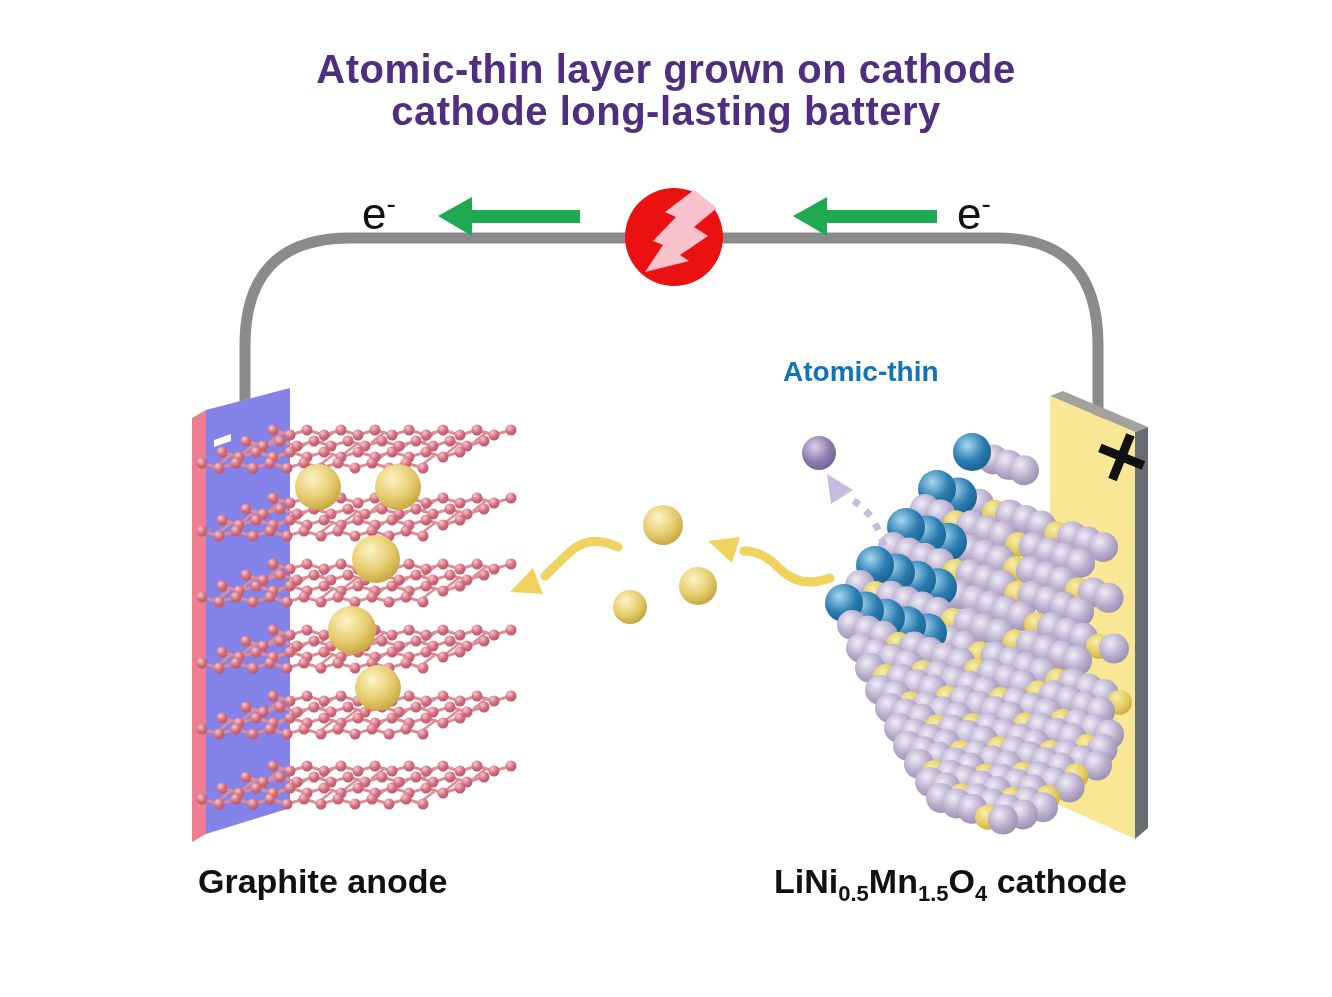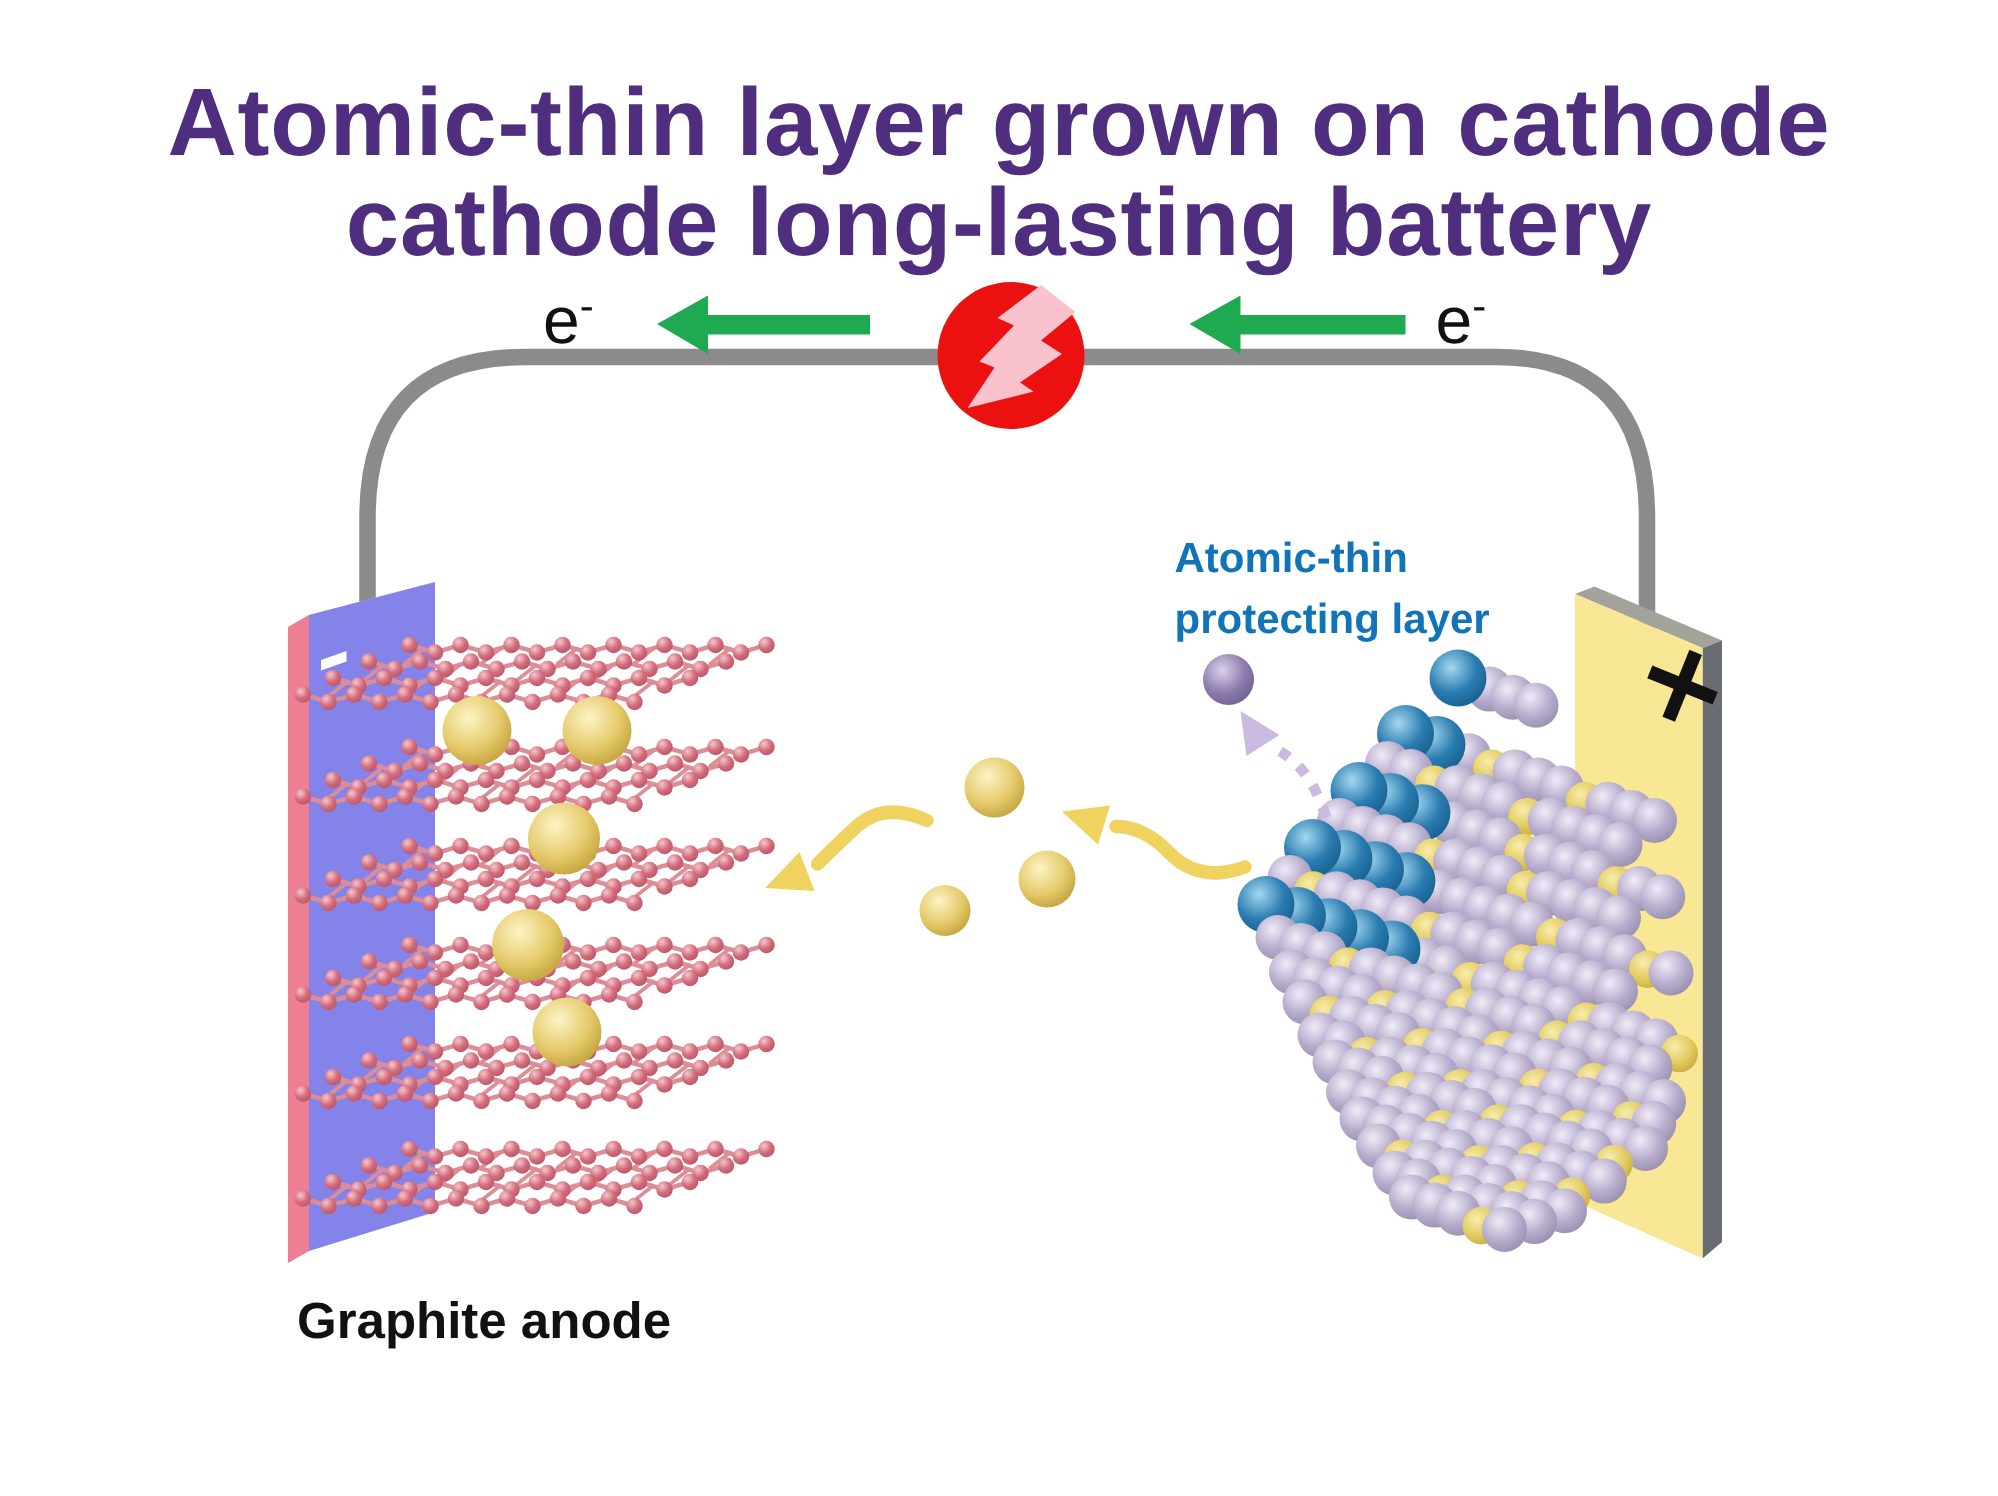--- a/index.html
+++ b/index.html
@@ -2,21 +2,21 @@
 <html style="--title_purple: #4f2d7f; --protect_blue: #1274b8; --green: #1fa950; --red: #ec1111; --bolt_pink: #f9c2cd; --wire_gray: #8b8b8b; --gold_text: #eecd52; --gold_arrow: #f0d35e; --lav_arrow: #c9badf; --anode_face: #8383ea; --anode_side: #ee7e92; --anode_top: #f6d0d6; --cathode_face: #f8e795; --cathode_side: #696d71; --cathode_top: #a3a39b; --graphite_bond: #dd8d98;"><head>
 <meta charset="utf-8">
 <style>
   html,body{margin:0;padding:0;background:#ffffff;}
   .canvas{
     position:relative;width:1332px;height:997px;background:#ffffff;overflow:hidden;
     font-family:"Liberation Sans",sans-serif;
   }
   .title{
     position:absolute;left:0;top:48px;width:100%;text-align:center;
-    font-size:64px;line-height:1.05;font-weight:600;letter-spacing:.5px;
+    font-size:40px;line-height:1.05;font-weight:600;letter-spacing:.5px;
     color:var(--title_purple);
   }
   svg{position:absolute;left:0;top:0;}
   .etext{
     position:absolute;font-size:44px;color:#111;font-weight:400;
   }
   .etext sup{font-size:28px;vertical-align:super;}
   .protect-label{
     position:absolute;left:783px;top:352px;
     font-size:28px;font-weight:bold;line-height:1.45;color:var(--protect_blue);
@@ -831,20 +831,22 @@
 
   <div class="etext" style="left:362px;top:188px">
     <span>e</span><sup>-</sup>
   </div>
   <div class="etext" style="left:957px;top:188px">
     <span>e</span><sup>-</sup>
   </div>
 
   <div class="protect-label">
     <div>Atomic-thin</div>
-    <div>protecting layer</div>
   </div>
 
 
   <div class="bottom-label anode-label">Graphite anode</div>
 
+  <div class="bottom-label cathode-label">
+    <span>LiNi</span><sub>0.5</sub><span>Mn</span><sub>1.5</sub><span>O</span><sub>4</sub><span> cathode</span>
+  </div>
 
 </div>
 
 </body></html>

